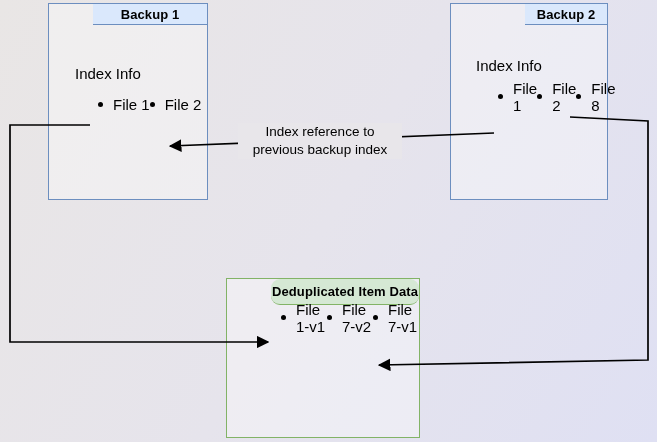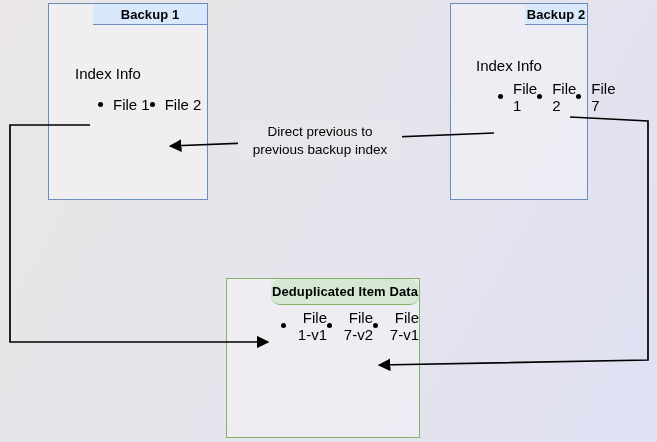--- a/index.html
+++ b/index.html
@@ -72,29 +72,29 @@
     font-size: 15px;
   }
   .bullet {
     width: 5px; height: 5px;
     border-radius: 50%;
     background: var(--text, #000);
     margin-right: 10px;
     flex: 0 0 auto;
   }
   #backup1 { left: 48px;  top: 3px;   width: 160px; height: 197px; }
-  #backup2 { left: 450px; top: 3px;   width: 138px; height: 197px; padding-left: 30px; }
+  #backup2 { left: 450px; top: 3px;   width: 158px; height: 197px; padding-left: 30px; }
   #dedup   { left: 226px; top: 278px; width: 194px; height: 160px; }
 
   #backup1 .section-label { left: 26px; top: 61px; }
   #backup2 .section-label { left: 25px; top: 53px; }
 
   #backup1 .file-list { left: 49px; top: 91px;  }  
   #backup2 .file-list { left: 47px; top: 83px;  }
-  #dedup   .file-list { left: 54px; top: 37px; text-align: right;  }
+  #dedup   .file-list { left: 54px; top: 29px;  }
 
   .edge-label {
     position: absolute;
     left: 238px; top: 123px;
     width: 164px;
     text-align: center;
     font-size: 13.5px;
     line-height: 18px;
     background: var(--edge-label-bg, #e8e6ea);
     z-index: 3;
@@ -142,21 +142,21 @@
       <div class="file-row">
         <span class="bullet"></span>
         <span>File 1</span>
       </div>
       <div class="file-row">
         <span class="bullet"></span>
         <span>File 2</span>
       </div>
       <div class="file-row">
         <span class="bullet"></span>
-        <span>File 7</span>
+        <span>File 8</span>
       </div>
     </div>
   </div>
 
   <div class="node green" id="dedup">
     <div class="node-header">
       <span>Deduplicated Item Data</span>
     </div>
     <div class="file-list">
       <div class="file-row">
@@ -168,17 +168,17 @@
         <span>File 7-v2</span>
       </div>
       <div class="file-row">
         <span class="bullet"></span>
         <span>File 7-v1</span>
       </div>
     </div>
   </div>
 
   <div class="edge-label">
-    <div>Direct previous to</div>
+    <div>Index reference to</div>
     <div>previous backup index</div>
   </div>
 
 </div>
 
 </body></html>

